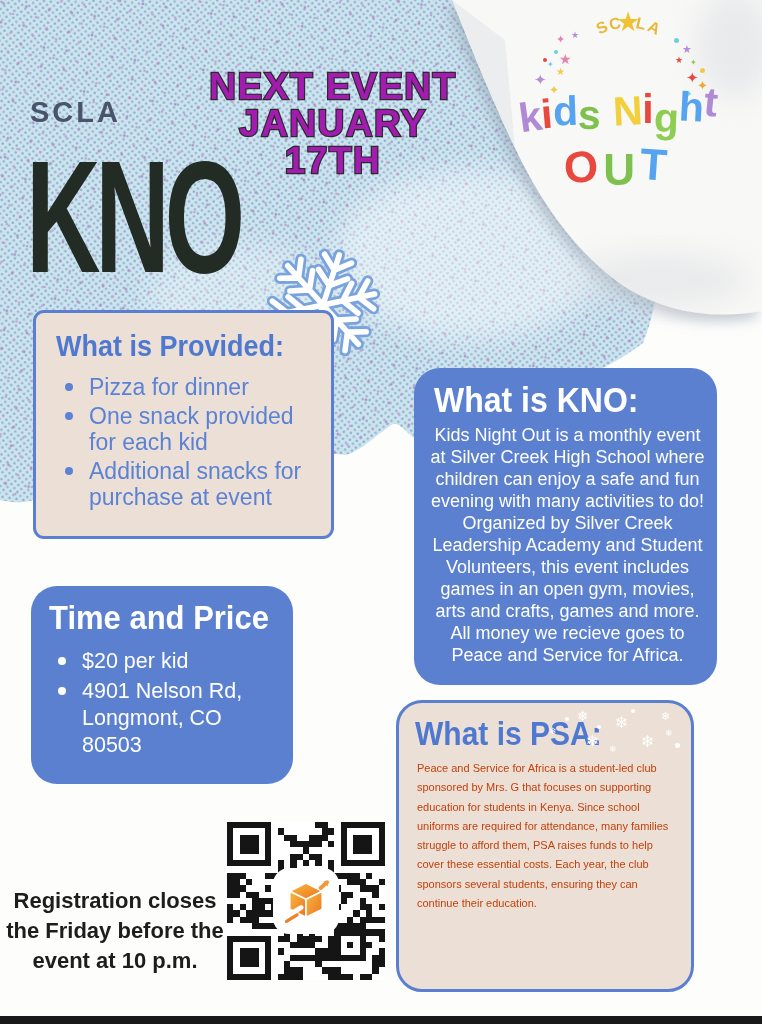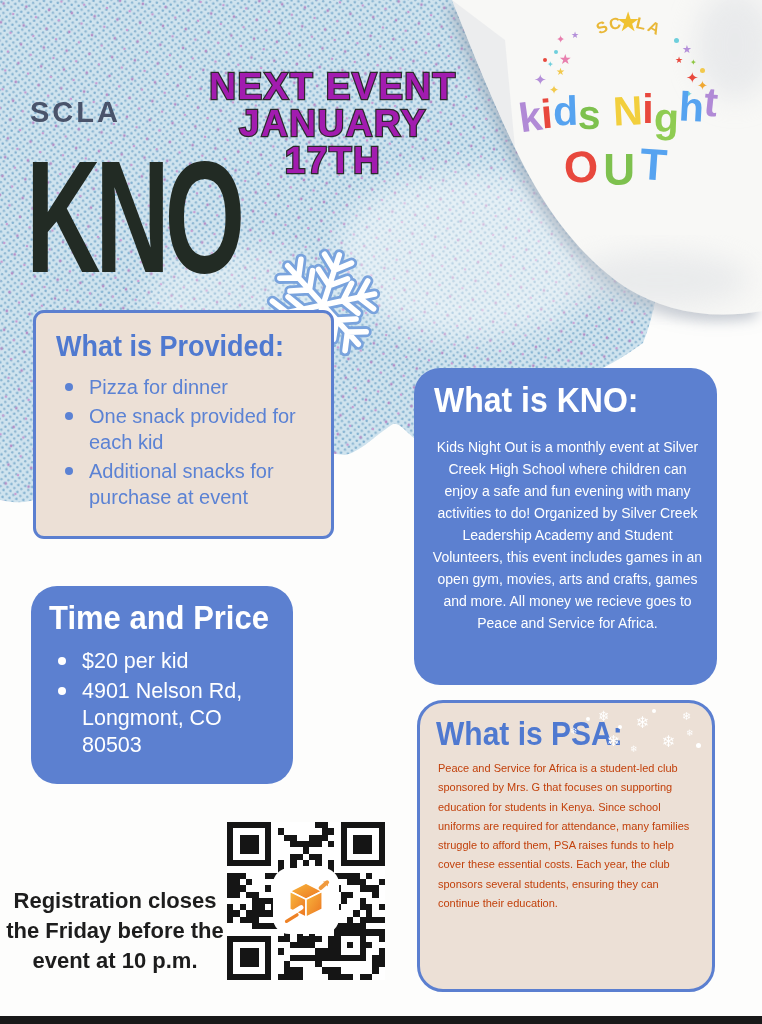--- a/index.html
+++ b/index.html
@@ -41,32 +41,32 @@
   .panel h2{margin:0;font-weight:800;transform:scaleY(1.08);transform-origin:left center;}
   .beige{background:#ece0d6;border:3px solid #5b7fd0;}
   .bluebox{background:#5c80d0;color:#ffffff;}
   .blue-h{color:#4f79d0;}
   .white-h{color:#ffffff;}
 
   .box-provided{left:33px;top:310px;width:301px;height:229px;padding:18px 18px 0 20px;border-radius:11px;}
   .box-provided h2{font-size:27px;}
   .box-kno{left:414px;top:368px;width:303px;height:317px;padding:14px 12px 0 16px;}
   .box-kno h2{font-size:32px;margin-left:4px;}
-  .box-kno p{margin:17px 0 0 0;font-size:14px;line-height:22px;text-align:center;}
+  .box-kno p{margin:5px 0 0 0;font-size:18px;line-height:22px;text-align:center;}
   .box-time{left:31px;top:586px;width:262px;height:198px;padding:14px 14px 0 18px;}
   .box-time h2{font-size:31px;}
-  .box-psa{left:417px;top:700px;width:298px;height:292px;padding:10px 14px 0 16px;}
+  .box-psa{left:396px;top:700px;width:298px;height:292px;padding:10px 14px 0 16px;}
   .box-psa h2{font-size:30px;margin-top:4px;}
   .box-psa p{margin:8px 0 0 2px;font-size:11px;line-height:19.3px;color:#c2410c;}
 
   ul.flylist{list-style:none;margin:12px 0 0 0;padding:0;}
   ul.flylist li{position:relative;padding-left:33px;margin-bottom:3px;}
   ul.flylist li::before{content:"";position:absolute;left:9px;top:9px;width:8px;height:8px;
       border-radius:50%;background:currentColor;}
-  .blue-list{color:#5b82d4;font-size:20px;line-height:26px;}
+  .blue-list{color:#5b82d4;font-size:23px;line-height:26px;}
   .white-list{color:#ffffff;font-size:21.5px;line-height:27px;}
 
   .psnow{position:absolute;color:#ffffff;line-height:1;}
   .psnow::before{content:"❄";}
   .pdot{position:absolute;background:#ffffff;border-radius:50%;}
 
   
   .registration{position:absolute;left:6px;top:864px;width:218px;text-align:center;
       font-size:22px;font-weight:700;line-height:30px;color:#1d1d1d;}
   .qr{position:absolute;left:227px;top:822px;width:158px;height:158px;background:#ffffff;}

